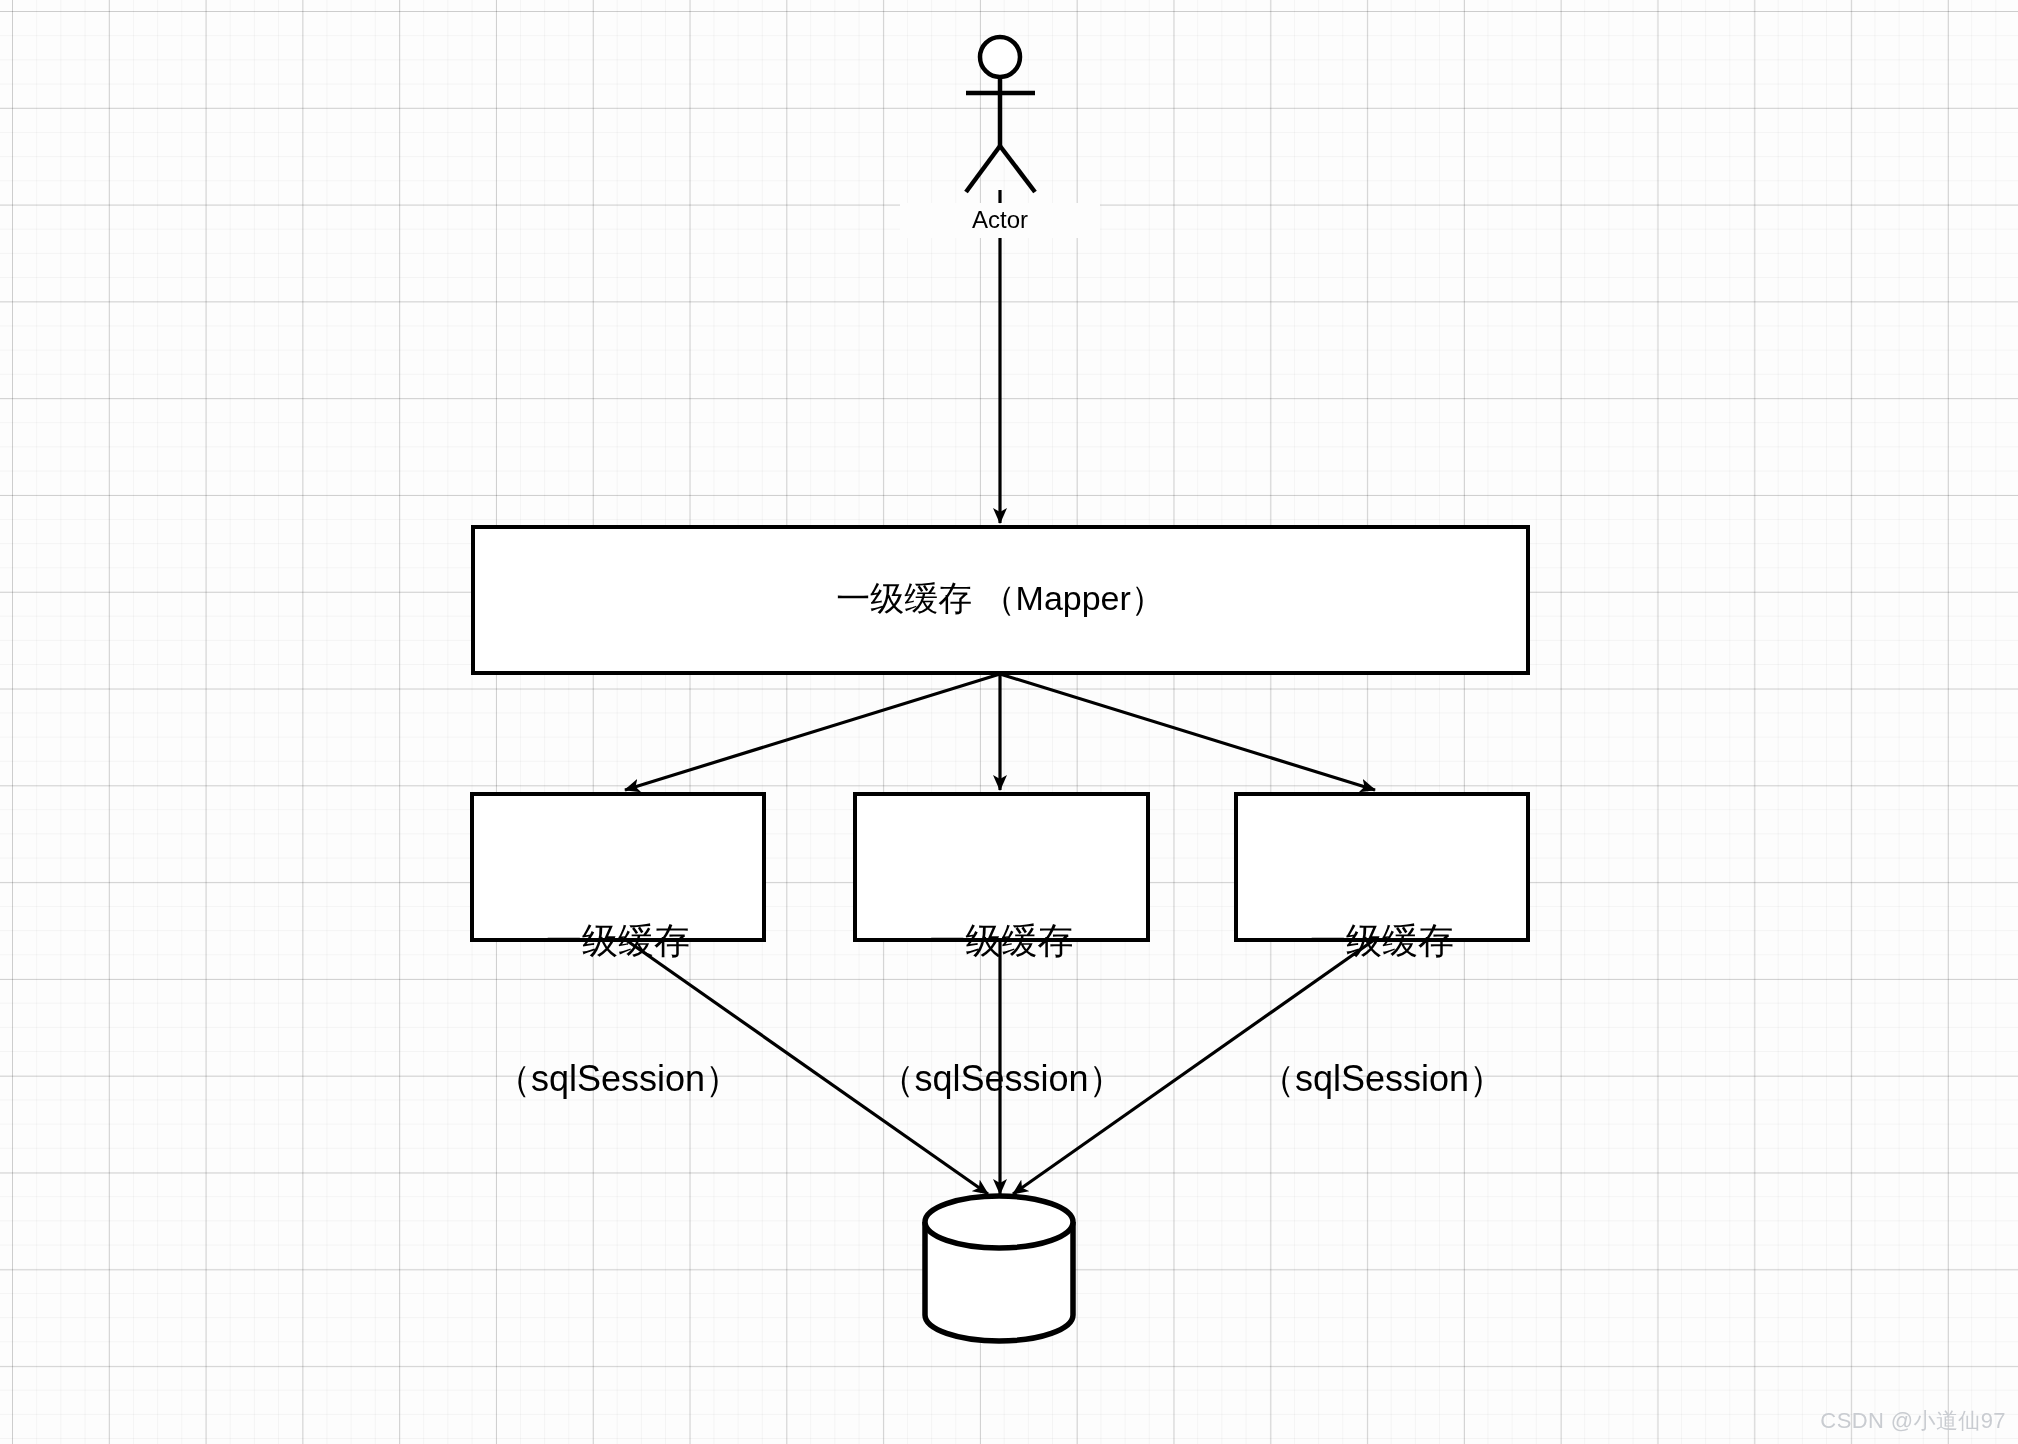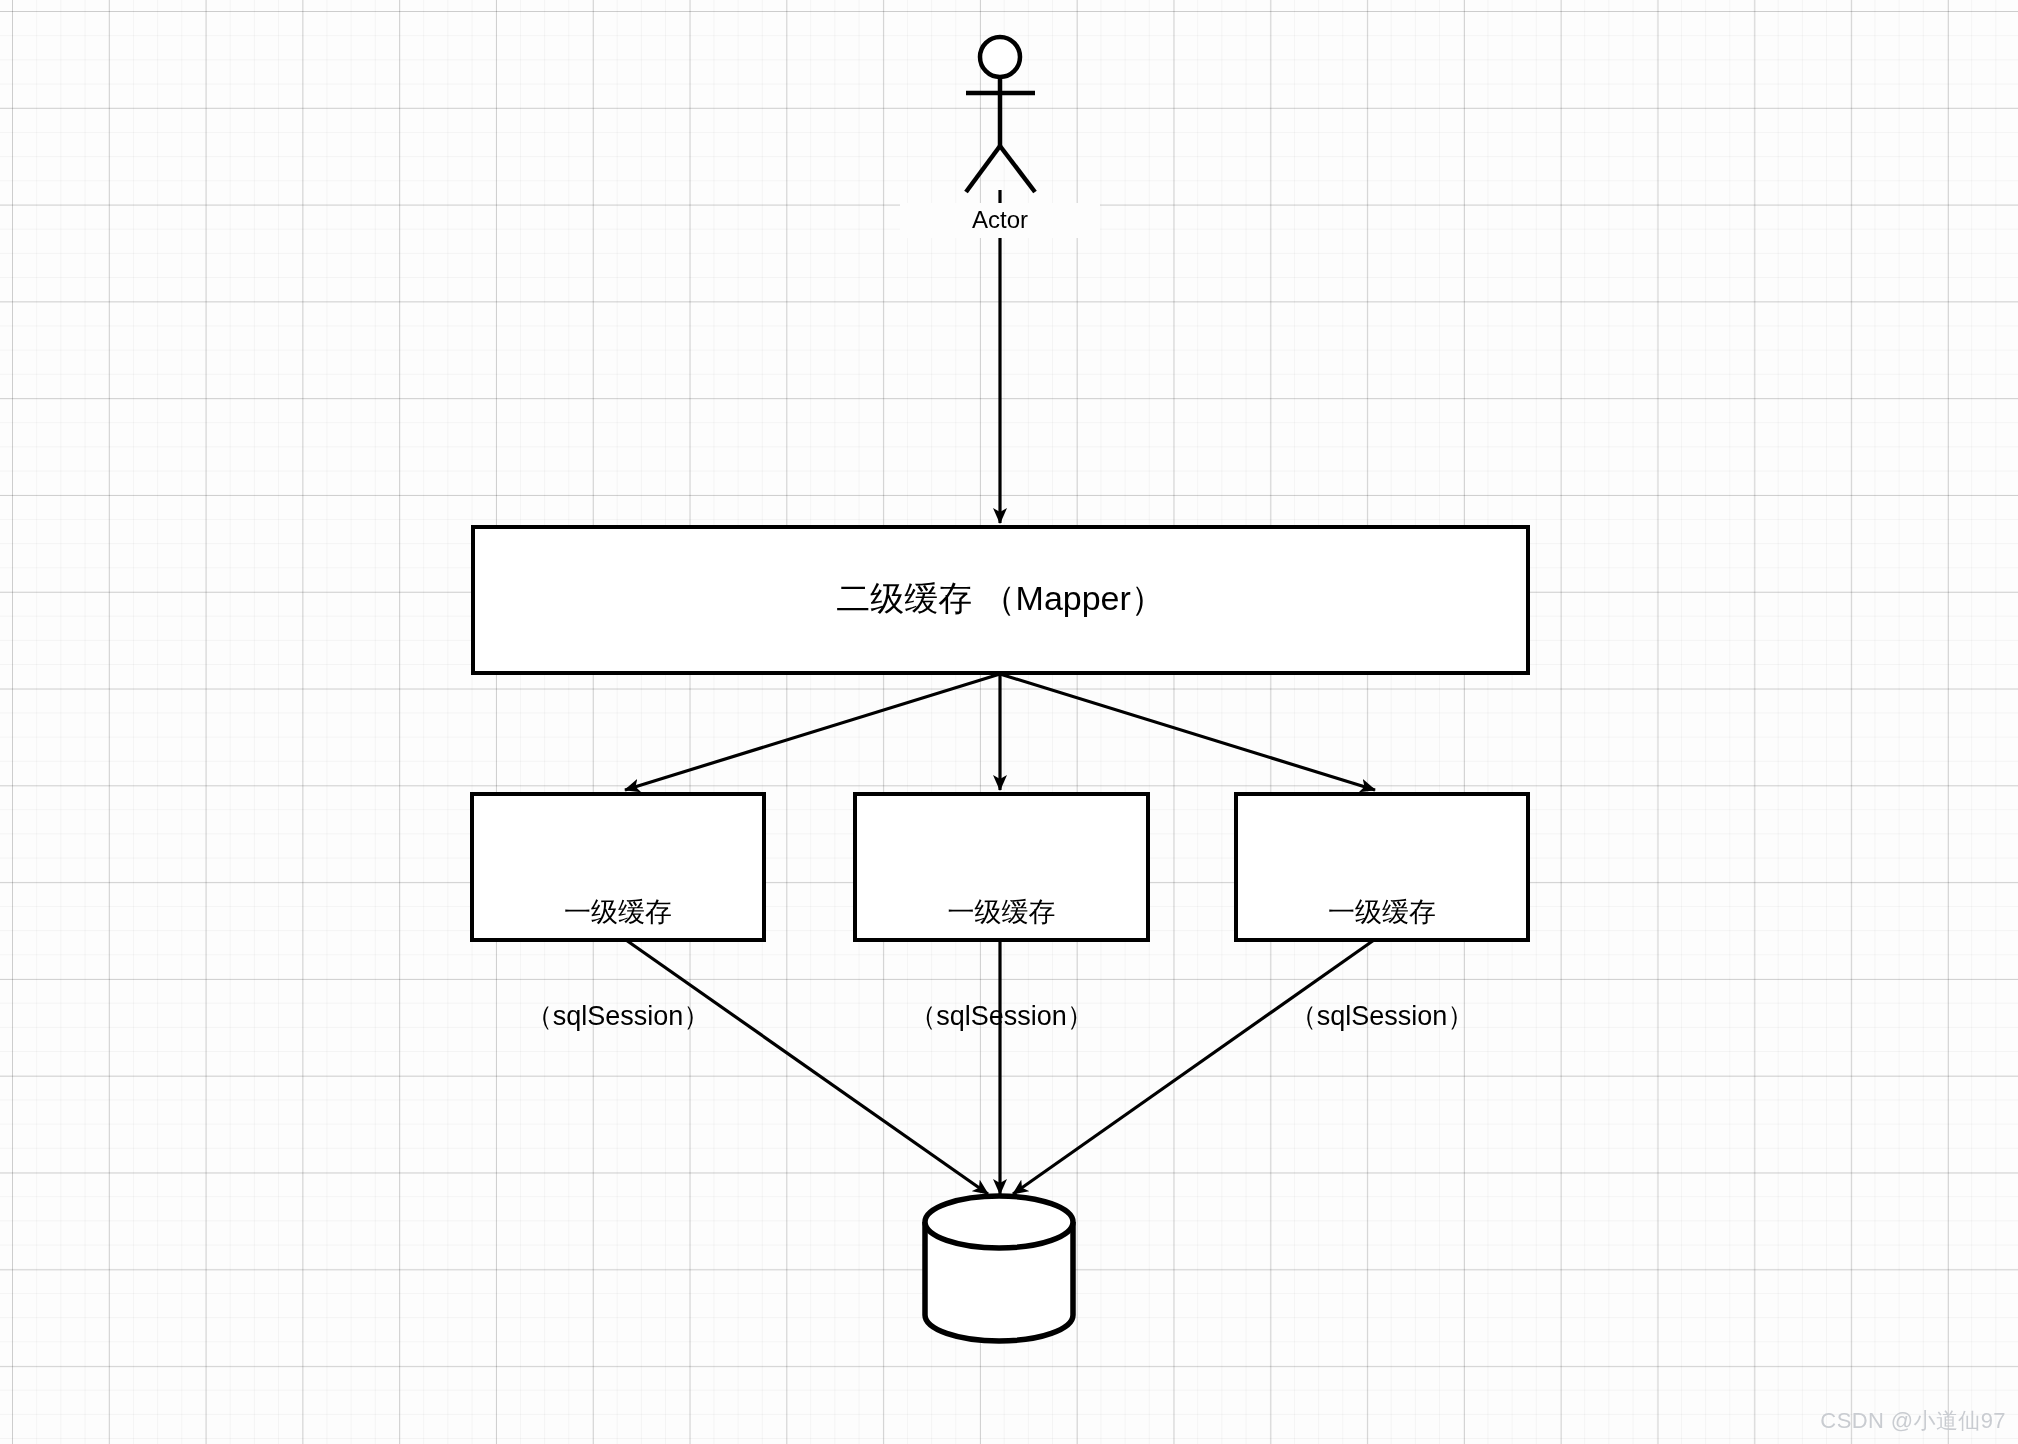--- a/index.html
+++ b/index.html
@@ -42,21 +42,21 @@
     left:900px;top:203px;width:200px;
     font-size:24px;
     background:#fdfdfd;
     padding:2px 0;
   }
   #mapper-label{
     left:473px;top:577px;width:1055px;
     font-size:34px;
   }
   .box-label{
-    font-size:27px;
+    font-size:36px;
   }
   #sql1-label{left:472px;top:826px;width:292px;}
   #sql2-label{left:855px;top:826px;width:293px;}
   #sql3-label{left:1236px;top:826px;width:292px;}
   #watermark{
     position:absolute;right:12px;bottom:8px;
     color:#c9ccd1;font-size:22px;letter-spacing:0.4px;
     white-space:pre;
   }
 </style>
@@ -125,21 +125,21 @@
              L925,1315
              A74,26 0 0 0 1073,1315
              L1073,1222" fill="#fff" stroke="#000" stroke-width="5.5" stroke-linejoin="round"></path>
     <ellipse cx="999" cy="1222" rx="74" ry="26" fill="#fff" stroke="#000" stroke-width="5.5"></ellipse>
   </g>
 
 </svg>
 
 <div class="lbl" id="actor-label">Actor</div>
 
-<div class="lbl" id="mapper-label">二级缓存 （Mapper）</div>
+<div class="lbl" id="mapper-label">一级缓存 （Mapper）</div>
 
 <div class="lbl box-label" id="sql1-label">
   <div>一级缓存</div>
   <div>（sqlSession）</div>
 </div>
 
 <div class="lbl box-label" id="sql2-label">
   <div>一级缓存</div>
   <div>（sqlSession）</div>
 </div>

